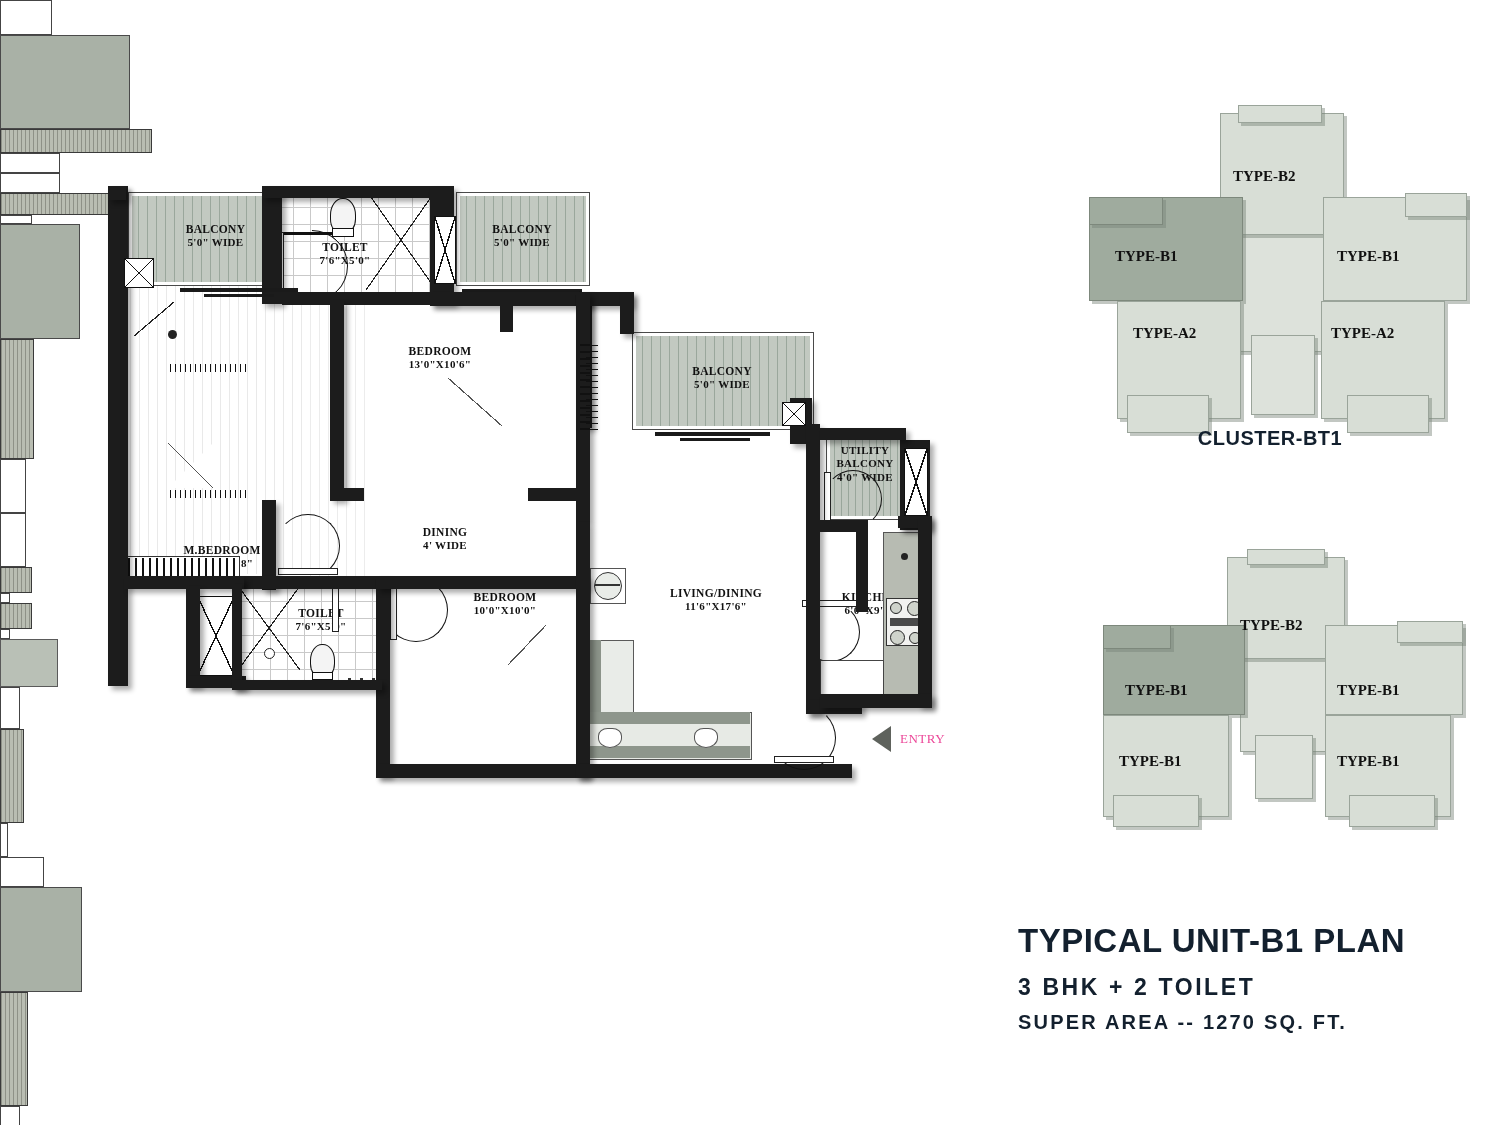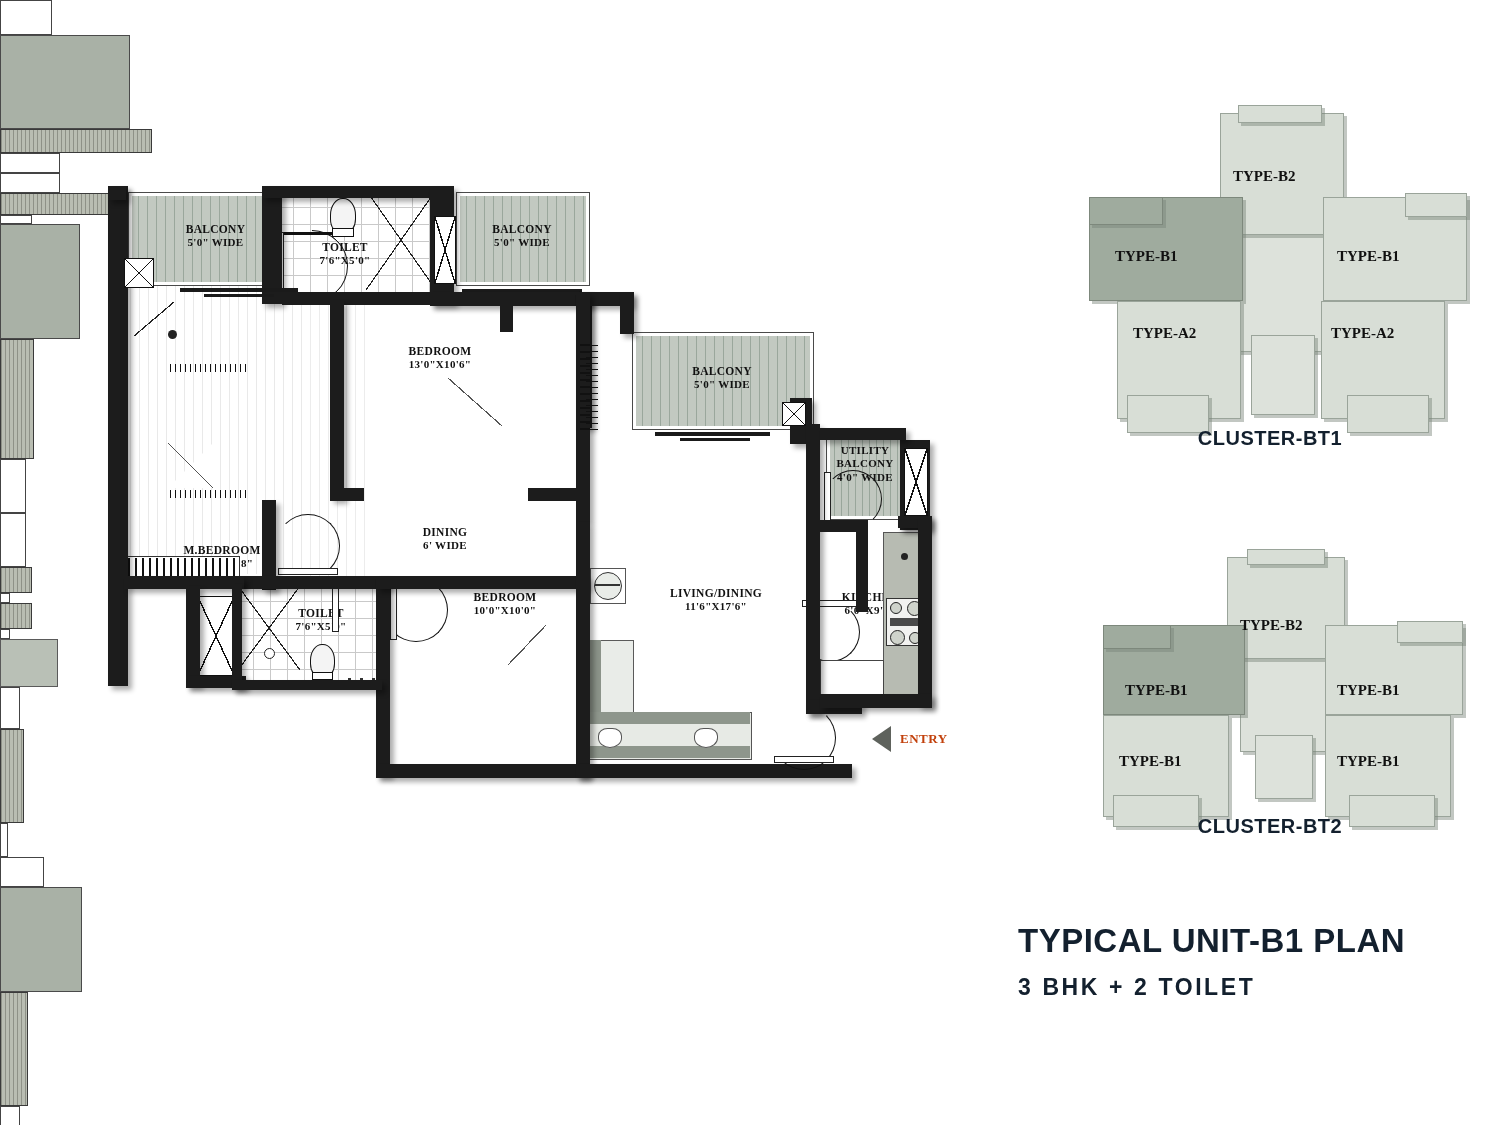--- a/index.html
+++ b/index.html
@@ -81,22 +81,22 @@
   .tb1{font-family:"Liberation Sans",sans-serif;font-weight:700;
        font-size:33px;letter-spacing:.5px;color:#13202e;}
   .tb2{font-family:"Liberation Sans",sans-serif;font-weight:700;
        font-size:23px;letter-spacing:2.6px;color:#13202e;margin-top:14px;}
   .tb3{font-family:"Liberation Sans",sans-serif;font-weight:700;
        font-size:20px;letter-spacing:2.2px;color:#13202e;margin-top:10px;}
 
   .entry-wrap{position:absolute;display:flex;align-items:center;gap:9px;}
   .entry-arrow{width:0;height:0;border-top:13px solid transparent;
      border-bottom:13px solid transparent;border-right:19px solid #5e625c;}
-  .entry-txt{font-family:"Liberation Serif",serif;font-weight:700;
-     font-size:13px;color:#c2410c;letter-spacing:.5px;}
+  .entry-txt{font-family:"Liberation Serif",serif;font-weight:400;
+     font-size:13px;color:#ec4899;letter-spacing:.5px;}
 
   
   .hline{position:absolute;background:#1a1a1a;}
   .thinline{position:absolute;background:#333;}
   .railing{position:absolute;
     background:repeating-linear-gradient(90deg,#111 0,#111 1.6px,transparent 1.6px,transparent 7px);}
   .curtain{position:absolute;
     background:repeating-linear-gradient(90deg,#111 0,#111 1.4px,transparent 1.4px,transparent 5px);}
   .circle{position:absolute;border:1.5px solid #333;border-radius:50%;background:#e9ece8;}
   .stove-b{position:absolute;border:1.6px solid #222;border-radius:50%;background:#cfd3cb;}
@@ -224,21 +224,21 @@
     <div class="white" style="left:158px;top:305px;width:18px;height:40px;"></div>
 
     <div class="curtain" style="left:170px;top:364px;width:78px;height:8px;"></div>
     <div class="curtain" style="left:170px;top:490px;width:78px;height:8px;"></div>
 
     <div class="abs" style="left:126px;top:556px;width:112px;height:26px;background:#fff;border:1px solid #333;"></div>
     <div class="railing" style="left:128px;top:558px;width:108px;height:22px;"></div>
 
     <div class="lbl" style="left:390px;top:525px;width:110px;">
       <div class="l1">DINING</div>
-      <div class="l2">6' WIDE</div>
+      <div class="l2">4' WIDE</div>
     </div>
 
     <div class="swing" style="left:276px;top:514px;width:62px;height:62px;
          border-color:#111;border-right-color:transparent;border-top-color:transparent;
          transform:rotate(180deg);"></div>
     <div class="leaf" style="left:278px;top:568px;width:58px;height:5px;"></div>
 
     <div class="wood" style="left:300px;top:390px;width:22px;height:92px;"></div>
     <div class="white" style="left:308px;top:420px;width:6px;height:32px;"></div>
 
@@ -443,21 +443,21 @@
 
     <div class="wing" style="left:250px;top:170px;width:124px;height:100px;"></div>
     <div class="wing" style="left:274px;top:250px;width:84px;height:30px;"></div>
 
     <div class="tlabel" style="left:165px;top:72px;">TYPE-B2</div>
     <div class="tlabel" style="left:50px;top:137px;">TYPE-B1</div>
     <div class="tlabel" style="left:262px;top:137px;">TYPE-B1</div>
     <div class="tlabel" style="left:44px;top:208px;">TYPE-B1</div>
     <div class="tlabel" style="left:262px;top:208px;">TYPE-B1</div>
 
-    <div class="cl-title" style="left:0;top:270px;">CLUSTER-BT2</div>
   </div>
 
   <div class="titleblock" style="left:1018px;top:922px;width:450px;">
     <div class="tb1">TYPICAL UNIT-B1 PLAN</div>
     <div class="tb2">3 BHK + 2 TOILET</div>
+    <div class="tb3">SUPER AREA -- 1270 SQ. FT.</div>
   </div>
 
 </div>
 
 </body></html>

